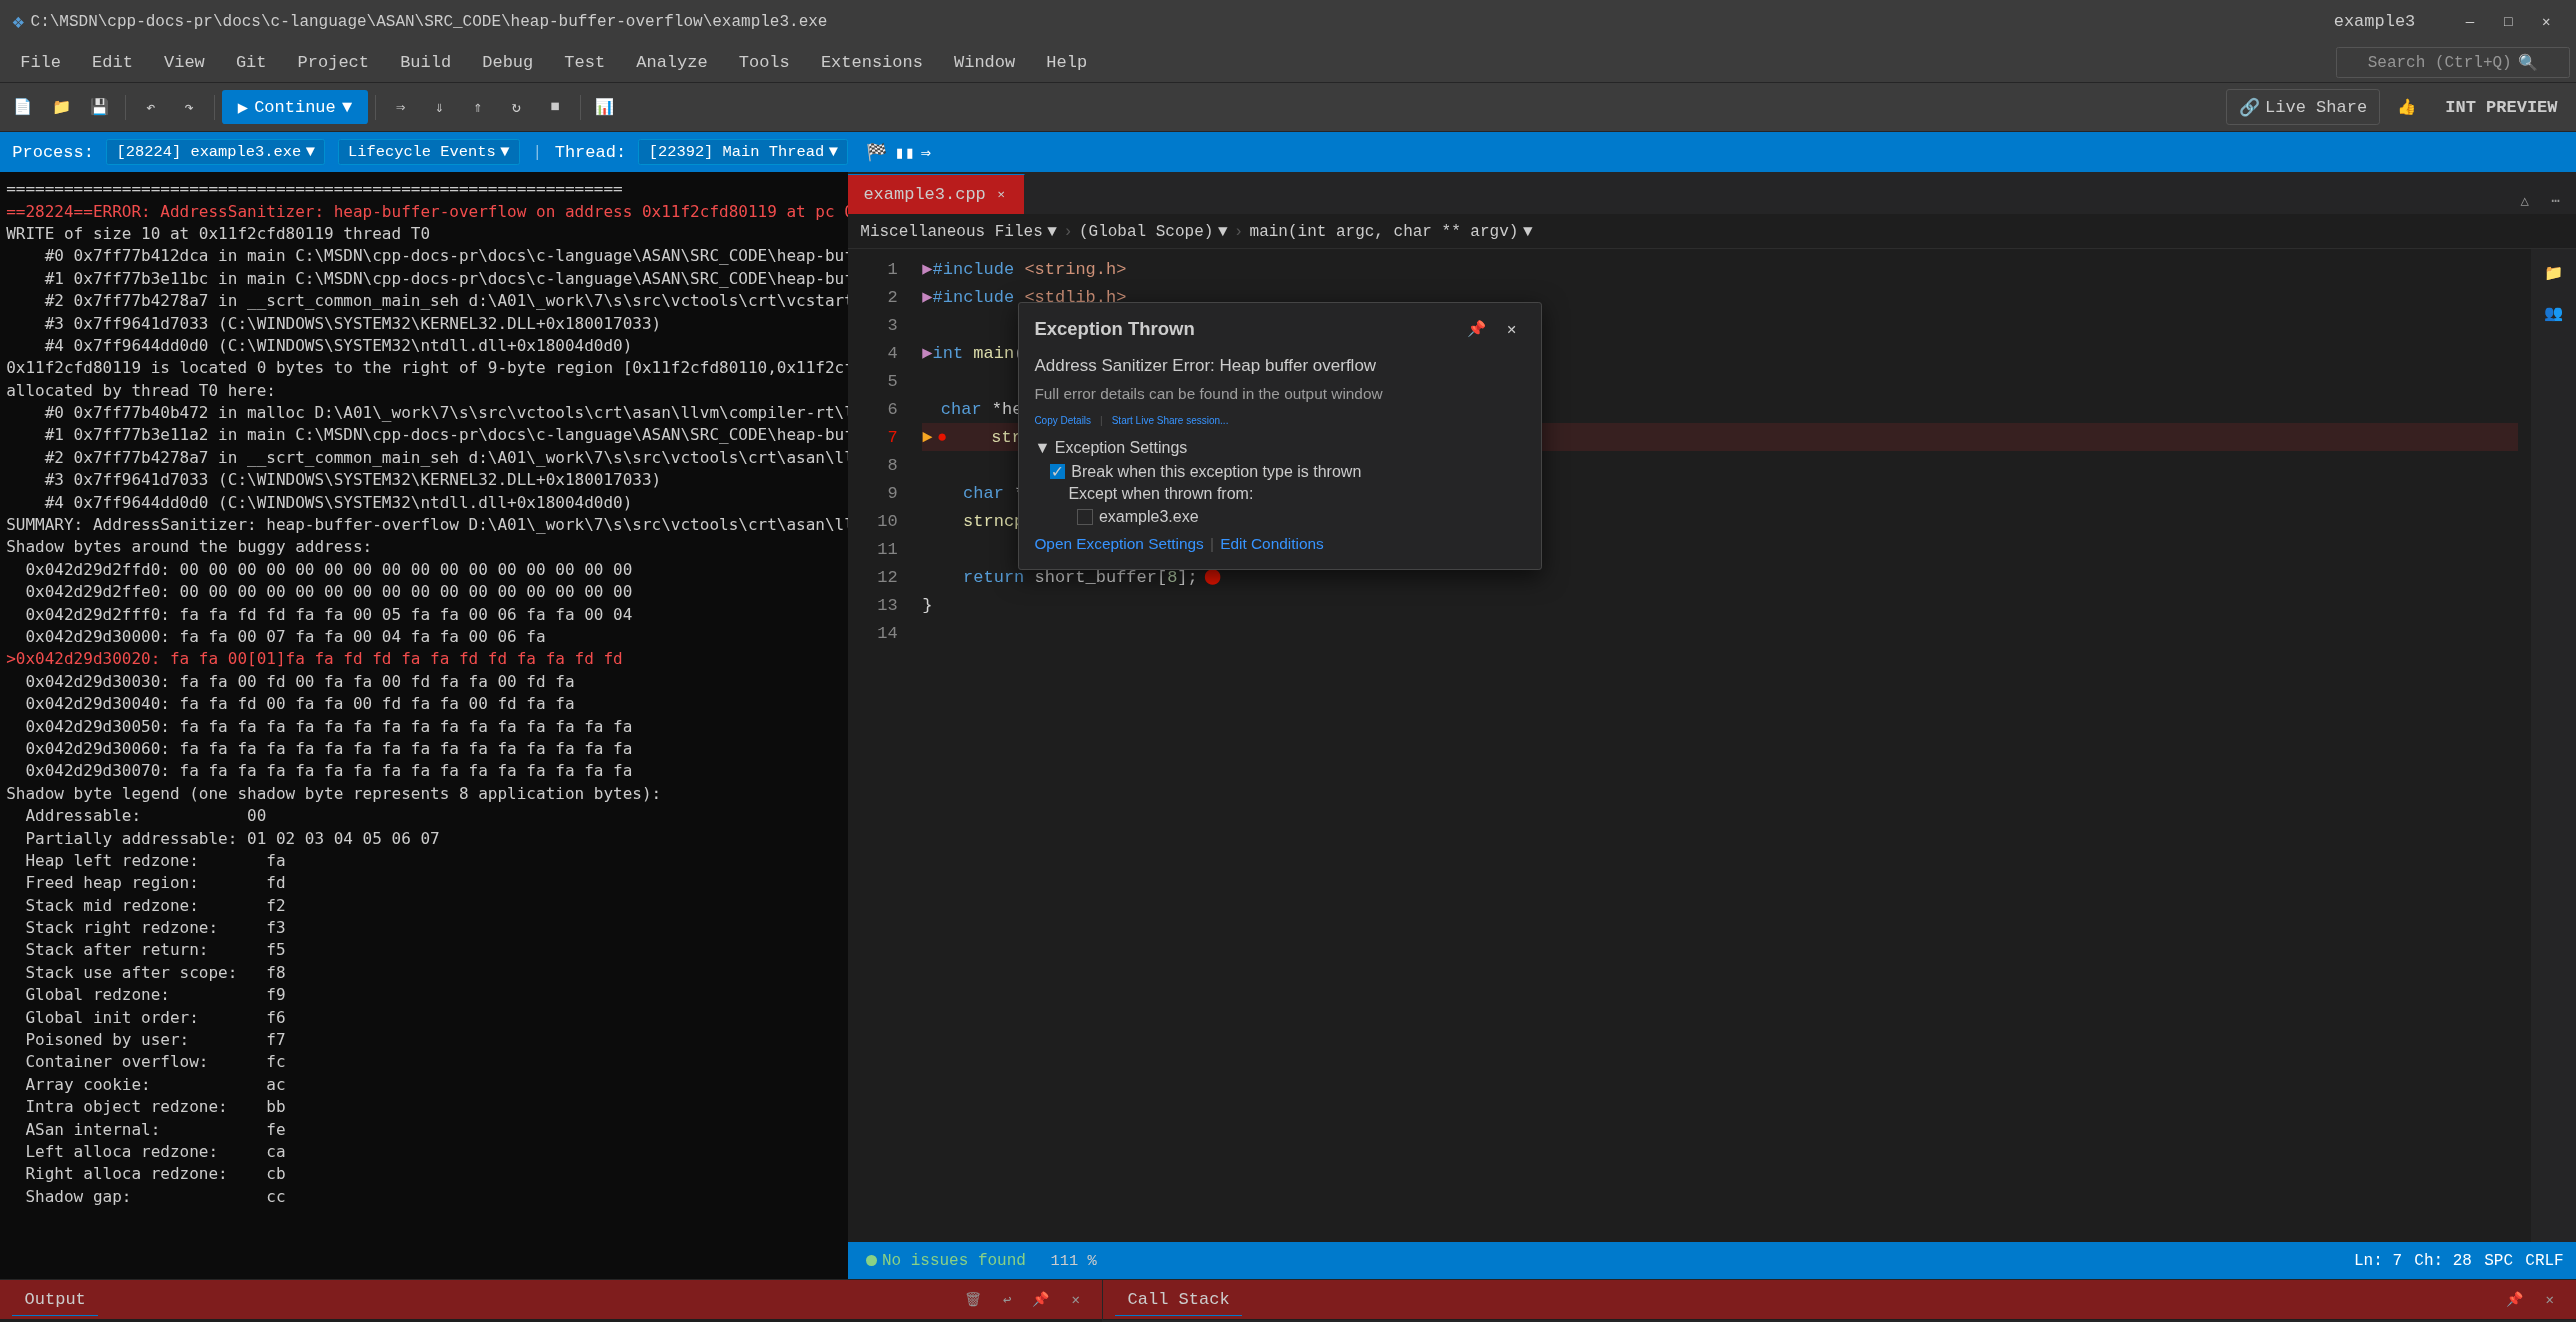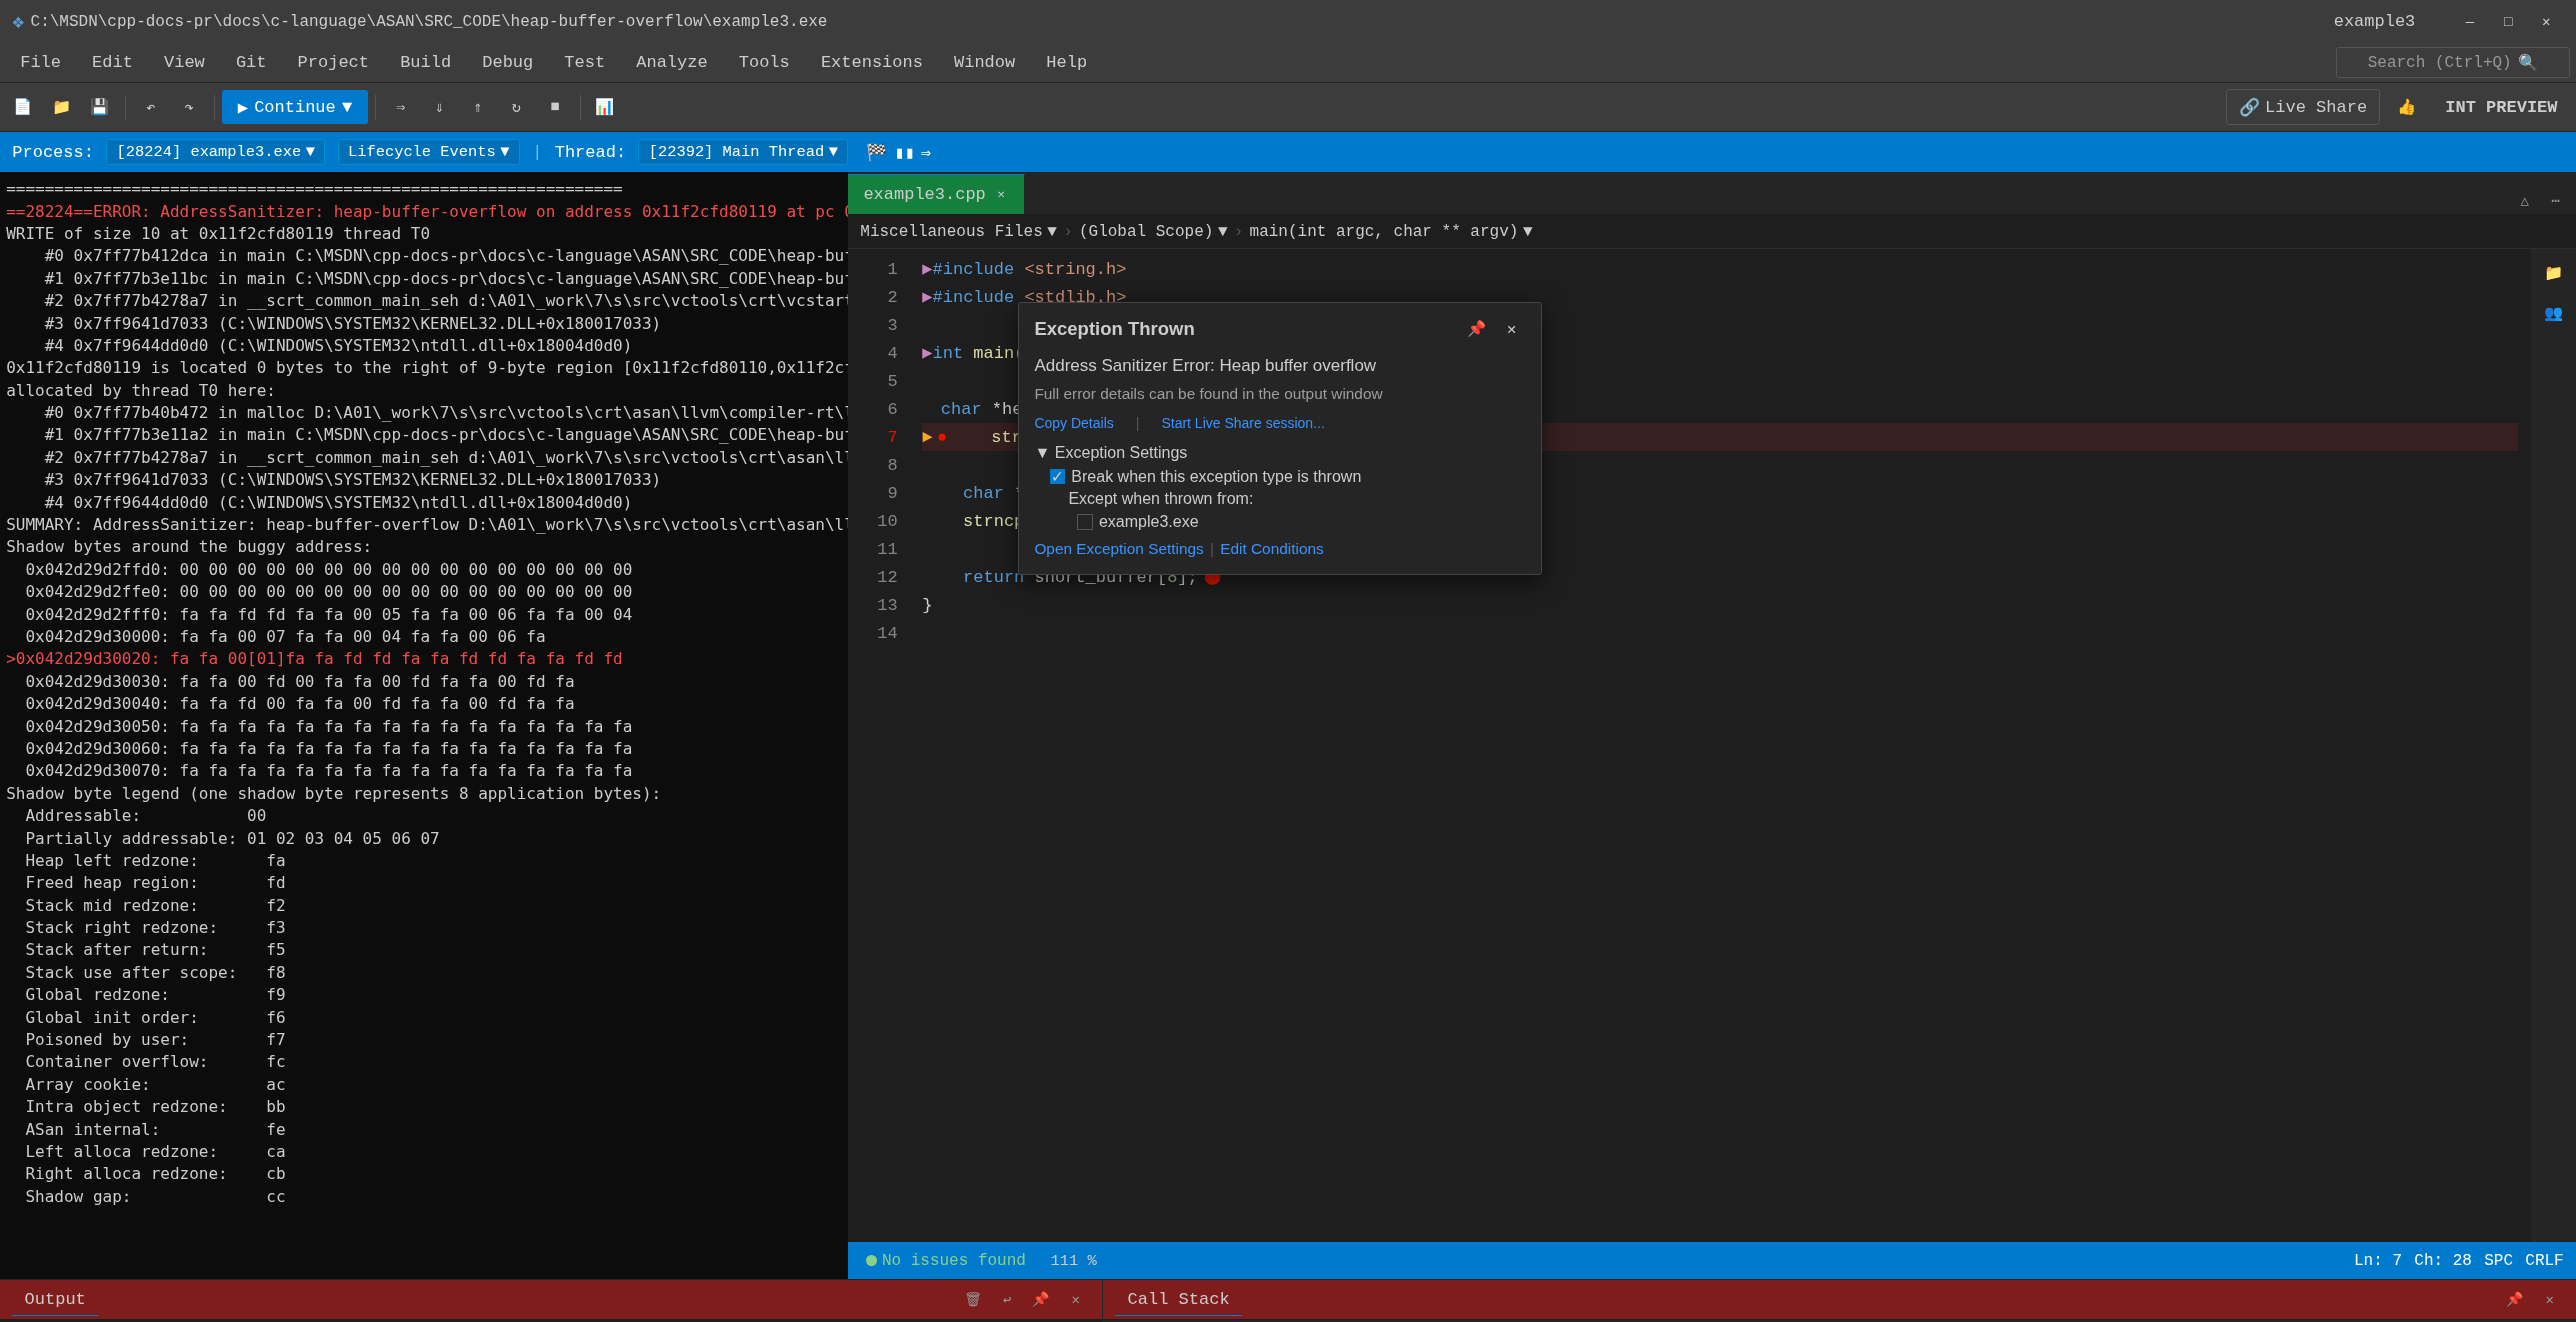--- a/index.html
+++ b/index.html
@@ -189,21 +189,21 @@
       display: flex;
       align-items: center;
       gap: 7.7px;
       cursor: pointer;
       font-size: 17px;
       color: #969696;
       background: #2d2d2d;
       border-right: 0.8px solid #252526;
     }
     .editor-tab.active {
-      background: #15803d;
+      background: #b91c1c;
       color: #cccccc;
       border-top: 1.5px solid #007acc;
     }
     .tab-close {
       width: 15.4px;
       height: 15.4px;
       display: flex;
       align-items: center;
       justify-content: center;
       font-size: 12.3px;
@@ -343,23 +343,23 @@
       color: #cccccc;
       margin-bottom: 9.3px;
     }
     .exception-hint {
       font-size: 15.4px;
       color: #9d9d9d;
       margin-bottom: 12.3px;
     }
     .exception-links {
       display: flex;
-      gap: 22px;
+      gap: 9px;
       margin-bottom: 12.3px;
-      font-size: 14px;
+      font-size: 10px;
     }
     .exception-link {
       color: #3794ff;
       cursor: pointer;
       text-decoration: none;
     }
     .exception-link-sep { color: #555; }
     .exception-settings {
       margin-bottom: 6.2px;
     }

